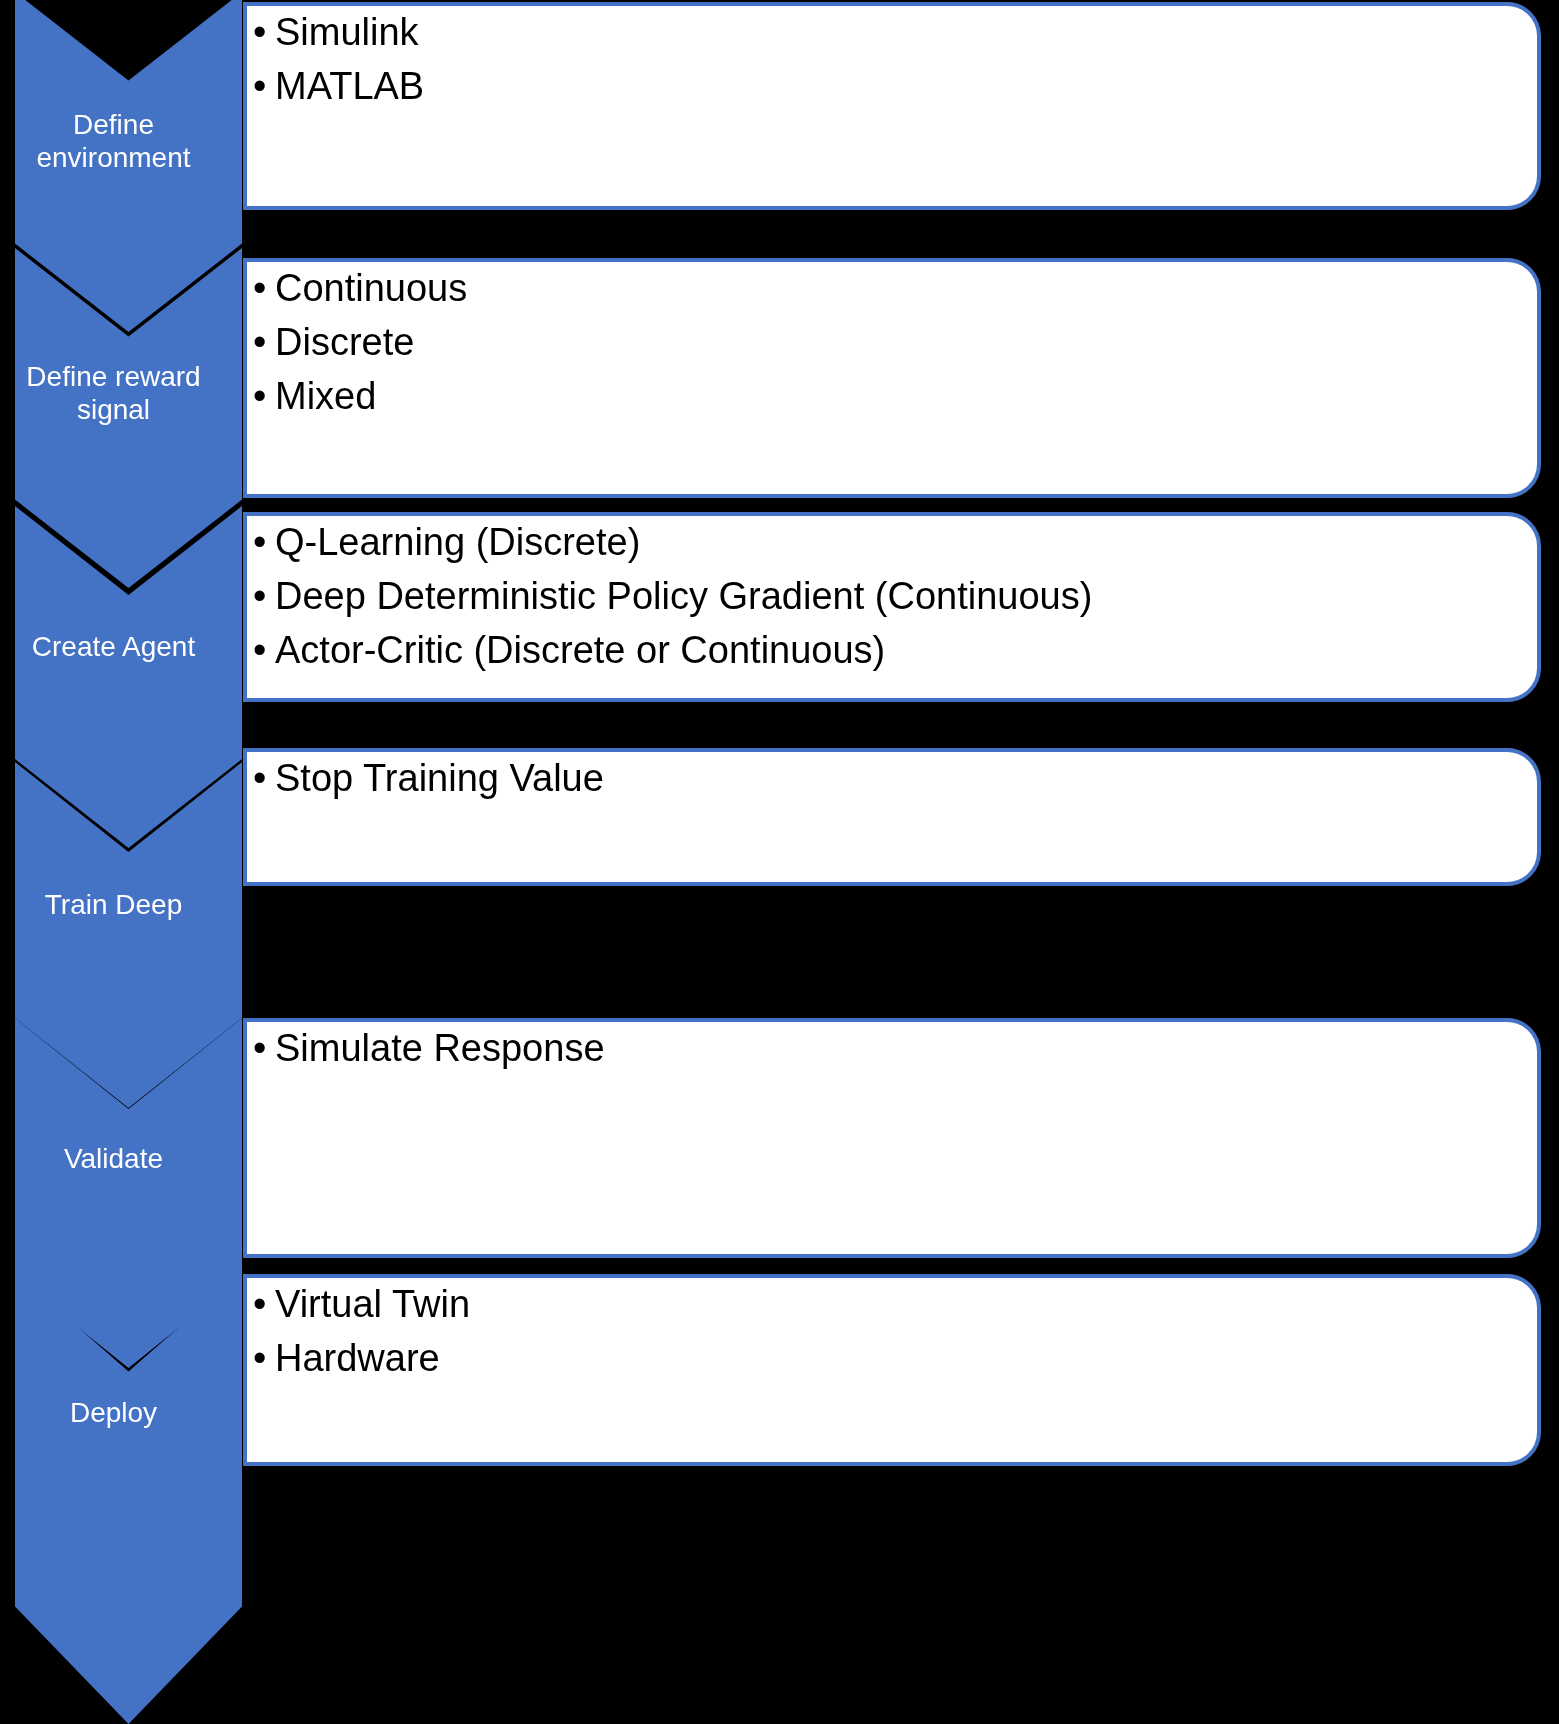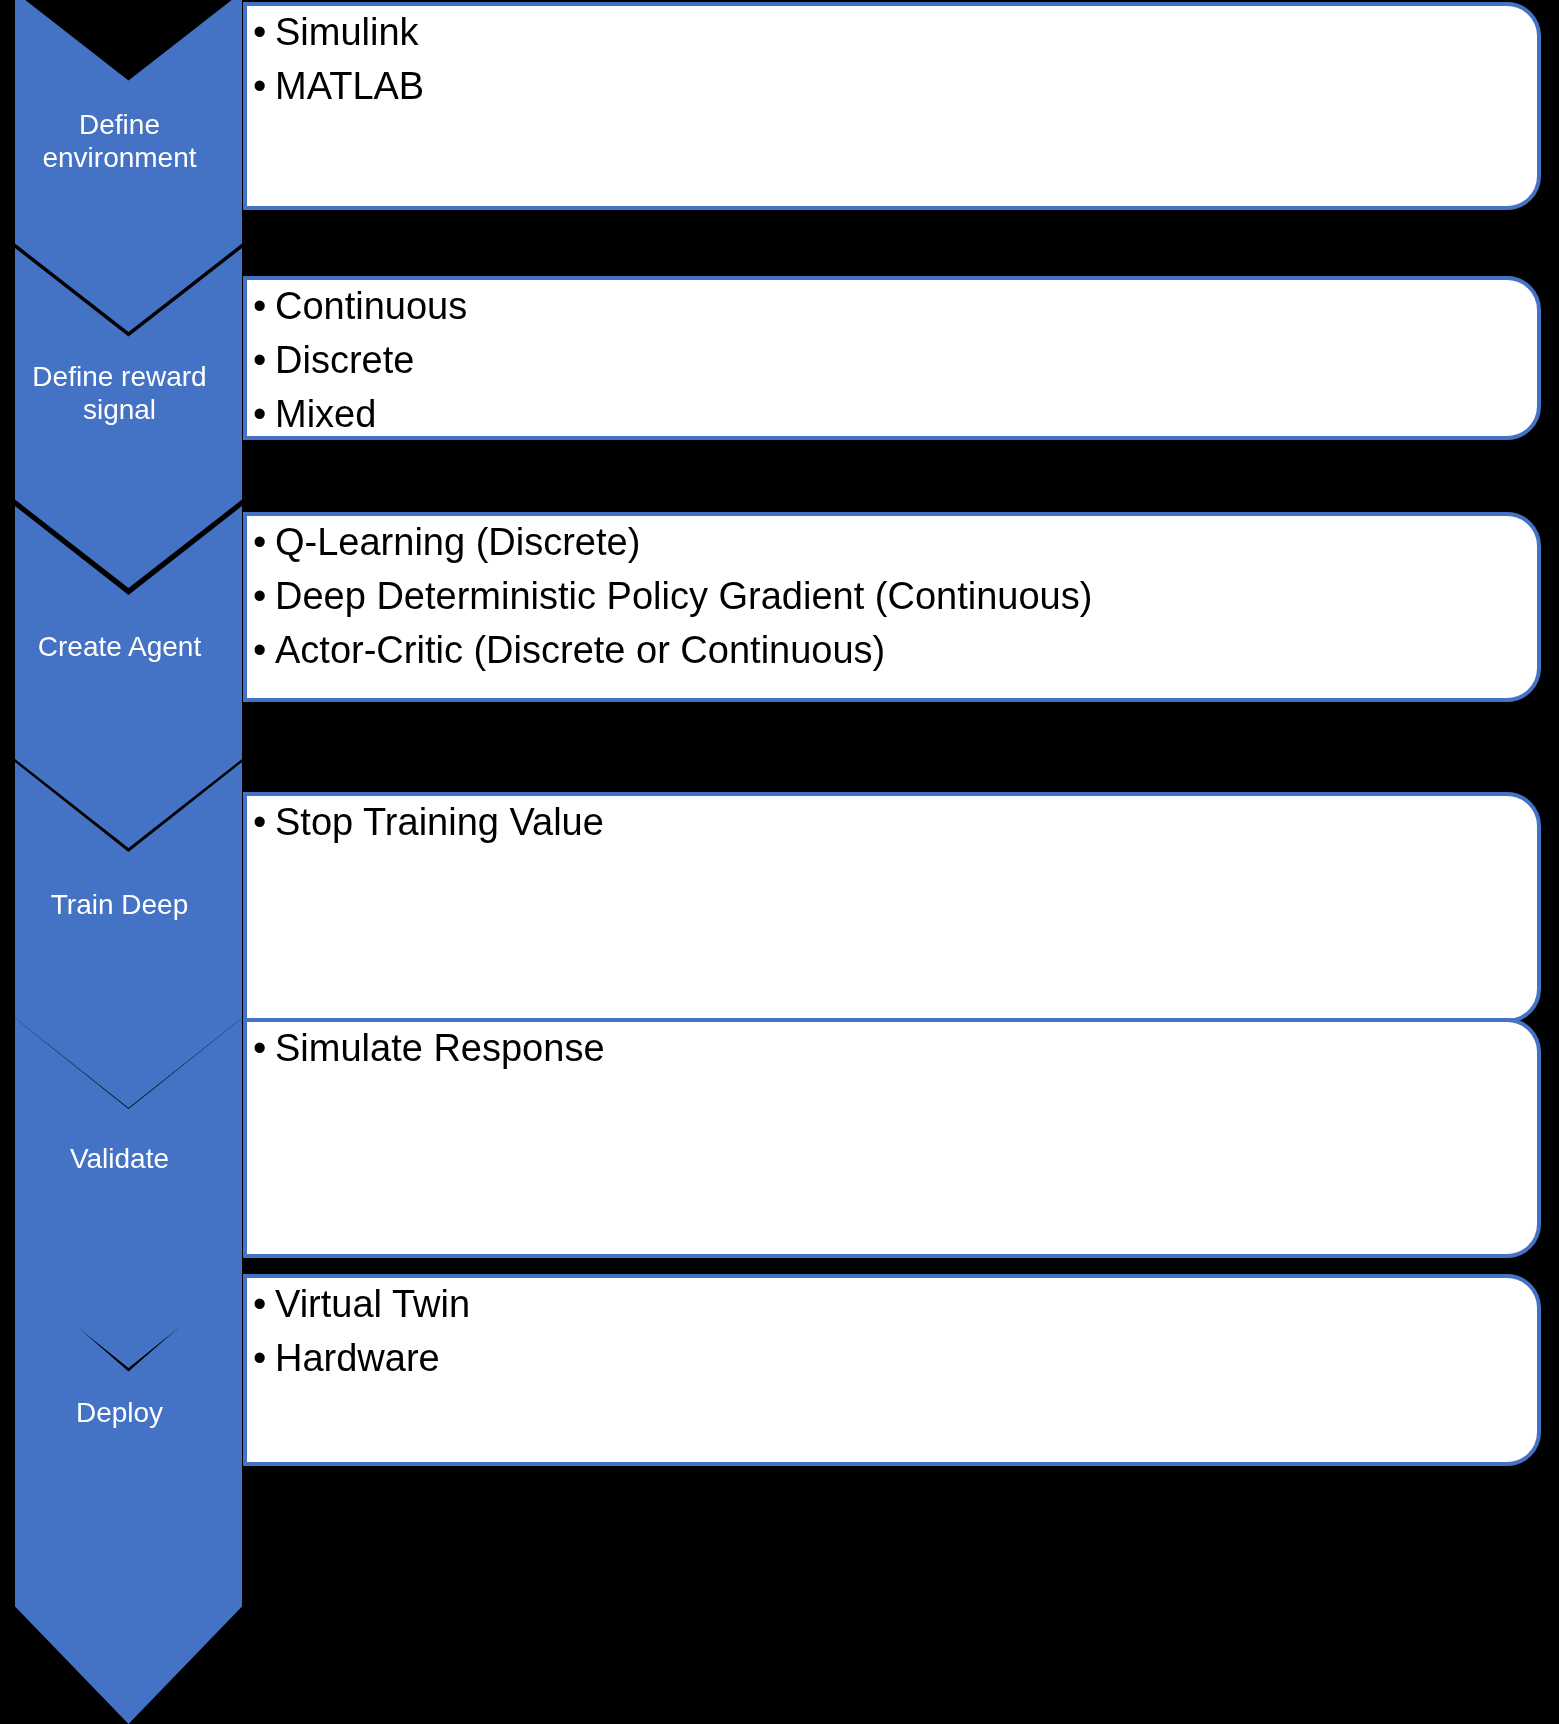--- a/index.html
+++ b/index.html
@@ -36,21 +36,20 @@
   .chevron-label {
     position: absolute;
     left: 0;
     width: 227px;
     text-align: center;
     color: #FFFFFF;
     font-size: 28px;
     line-height: 1.18;
     font-family: "Liberation Sans", sans-serif;
     pointer-events: none;
-    padding-left: 6px;
   }
 
   
   .card {
     position: absolute;
     left: 243px;
     width: 1298px;
     background: #FFFFFF;
     border: 4px solid #4472C4;
     border-top-left-radius: 0;
@@ -99,21 +98,21 @@
           <li><span class="bullet">•</span><span>Simulink</span></li>
           <li><span class="bullet">•</span><span>MATLAB</span></li>
         </ul>
       </div>
     </div>
     <div class="chevron" style="top: 248px; height: 340px;"></div>
     <div class="chevron-label" style="top: 360px;">
       <div>Define reward</div>
       <div>signal</div>
     </div>
-    <div class="card" style="top: 276px; height: 164px;">
+    <div class="card" style="top: 258px; height: 240px;">
       <div class="card-inner">
         <ul class="card-list">
           <li><span class="bullet">•</span><span>Continuous</span></li>
           <li><span class="bullet">•</span><span>Discrete</span></li>
           <li><span class="bullet">•</span><span>Mixed</span></li>
         </ul>
       </div>
     </div>
     <div class="chevron" style="top: 506px; height: 342px;"></div>
     <div class="chevron-label" style="top: 630px;">
@@ -125,21 +124,21 @@
           <li><span class="bullet">•</span><span>Q-Learning (Discrete)</span></li>
           <li><span class="bullet">•</span><span>Deep Deterministic Policy Gradient (Continuous)</span></li>
           <li><span class="bullet">•</span><span>Actor-Critic (Discrete or Continuous)</span></li>
         </ul>
       </div>
     </div>
     <div class="chevron" style="top: 762px; height: 346px;"></div>
     <div class="chevron-label" style="top: 888px;">
       <div>Train Deep</div>
     </div>
-    <div class="card" style="top: 792px; height: 231px;">
+    <div class="card" style="top: 748px; height: 138px;">
       <div class="card-inner">
         <ul class="card-list">
           <li><span class="bullet">•</span><span>Stop Training Value</span></li>
         </ul>
       </div>
     </div>
     <div class="chevron" style="top: 1018px; height: 350px;"></div>
     <div class="chevron-label" style="top: 1142px;">
       <div>Validate</div>
     </div>

